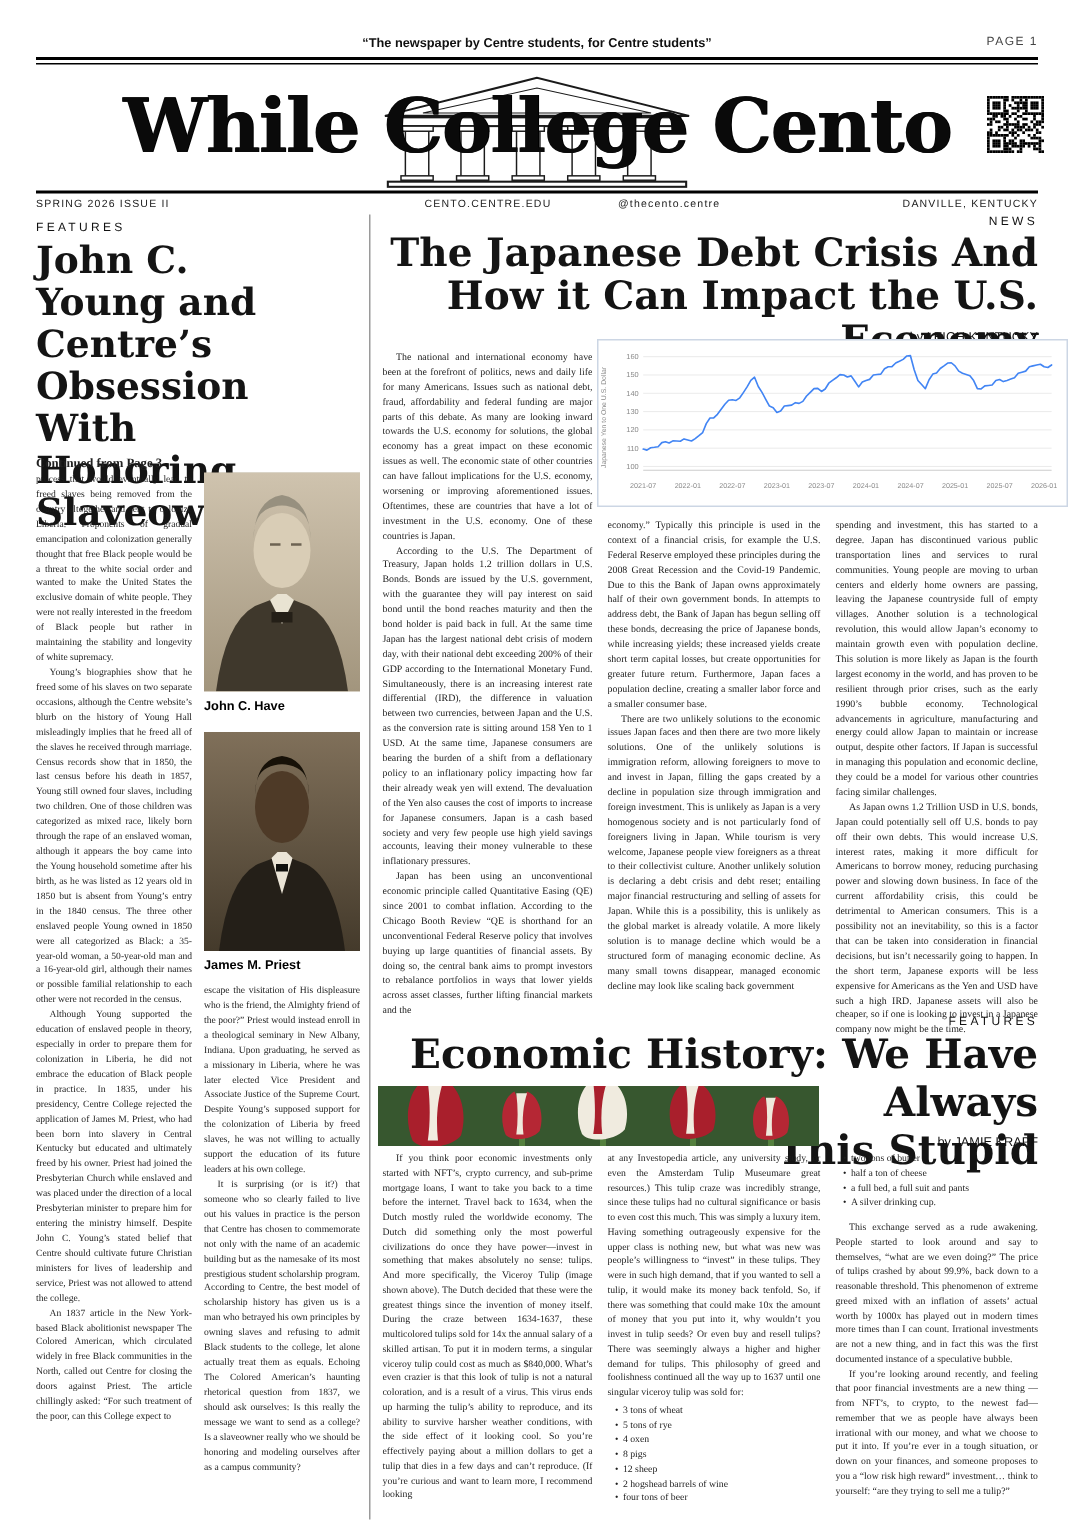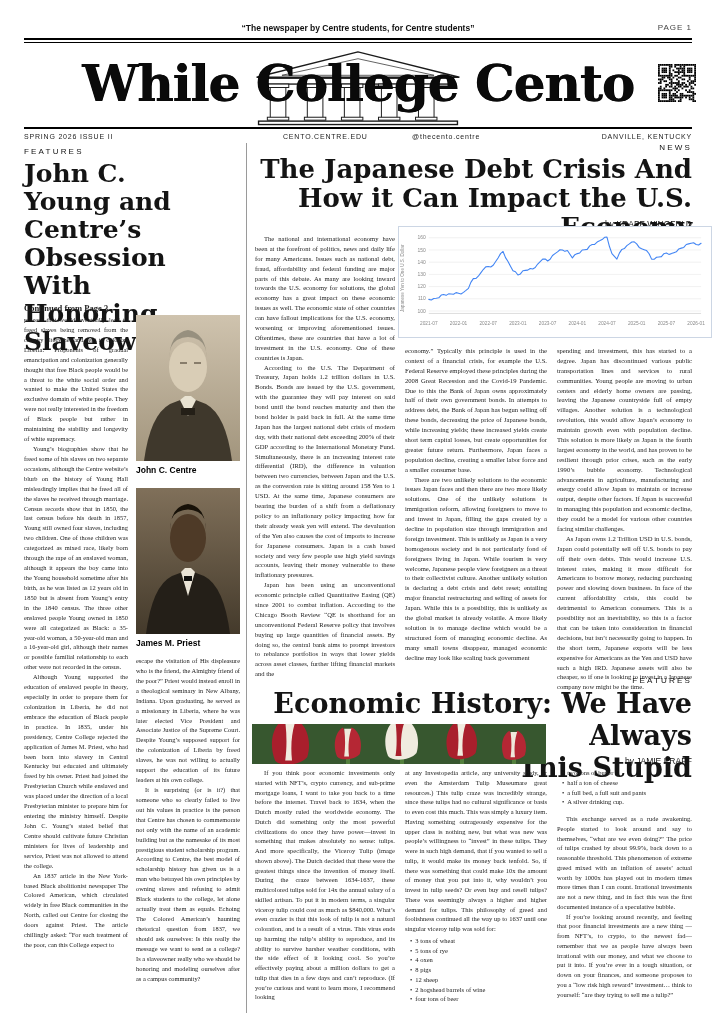--- a/index.html
+++ b/index.html
@@ -385,21 +385,21 @@
         </defs>
       <rect width="104" height="146" fill="url(#g1)"></rect>
       <ellipse cx="52" cy="52" rx="19" ry="25" fill="#d9cdb6"></ellipse>
       <path d="M33,44 Q34,18 52,15 Q70,18 71,44 Q71,30 63,25 Q52,19 41,25 Q33,30 33,44Z" fill="#97907f"></path>
       <path d="M44,48 h7 M58,48 h7" stroke="#6d6353" stroke-width="1.6"></path>
       <path d="M8,146 Q14,100 34,89 L52,82 L70,89 Q90,100 96,146 Z" fill="#3f382c"></path>
       <polygon points="44,85 52,101 60,85 55,81 49,81" fill="#e9e3d2"></polygon>
       <rect x="45" y="93" width="14" height="7" fill="#241f17"></rect>
     </svg>
   </div>
-  <div class="caption" style="top:465px">John C. Centre</div>
+  <div class="caption" style="top:465px">John C. Have</div>
 
   <div class="portrait" style="top:488px;height:146px">
     <svg viewBox="0 0 104 146" preserveAspectRatio="none">
       <defs>
           <linearGradient id="g2" x1="0" y1="0" x2="0" y2="1">
         <stop offset="0" stop-color="#80705a"></stop>
             <stop offset="1" stop-color="#443a2b"></stop>
       </linearGradient>
         </defs>
       <rect width="104" height="146" fill="url(#g2)"></rect>
@@ -412,21 +412,21 @@
   </div>
   <div class="caption" style="top:638px">James M. Priest</div>
 
   <div class="textcol f-body cont" style="top:656px;left:136px;width:104px;height:357px">
       <p class="para">escape the visitation of His displeasure who is the friend, the Almighty friend of the poor?” Priest would instead enroll in a theological seminary in New Albany, Indiana. Upon graduating, he served as a missionary in Liberia, where he was later elected Vice President and Associate Justice of the Supreme Court. Despite Young’s supposed support for the colonization of Liberia by freed slaves, he was not willing to actually support the education of its future leaders at his own college.</p>
       <p class="para">It is surprising (or is it?) that someone who so clearly failed to live out his values in practice is the person that Centre has chosen to commemorate not only with the name of an academic building but as the namesake of its most prestigious student scholarship program. According to Centre, the best model of scholarship history has given us is a man who betrayed his own principles by owning slaves and refusing to admit Black students to the college, let alone actually treat them as equals. Echoing The Colored American’s haunting rhetorical question from 1837, we should ask ourselves: Is this really the message we want to send as a college? Is a slaveowner really who we should be honoring and modeling ourselves after as a campus community?</p>
     </div>
 
   <div class="label" style="top:143px;right:24px;text-align:center">NEWS</div>
   <h1 class="j-title">The Japanese Debt Crisis And How it Can Impact the U.S. Economy</h1>
-  <div class="byline" style="top:219px">by KRAPF WINGFELD</div>
+  <div class="byline" style="top:219px">by LEIGH KENTUCKY</div>
 
   <div class="chart-box">
     <div class="ylabel">Japanese Yen to One U.S. Dollar</div>
     <svg id="yen-chart" viewBox="0 0 314 112" preserveAspectRatio="none">
         <line x1="30" y1="85.51515151515152" x2="304" y2="85.51515151515152" stroke="#e7e7e7" stroke-width="0.6"></line>
         <text x="27" y="87.21515151515152" text-anchor="end" font-size="5" font-family="Liberation Sans, sans-serif" fill="#8a8a8a">100</text>
         <line x1="30" y1="73.0909090909091" x2="304" y2="73.0909090909091" stroke="#e7e7e7" stroke-width="0.6"></line>
         <text x="27" y="74.7909090909091" text-anchor="end" font-size="5" font-family="Liberation Sans, sans-serif" fill="#8a8a8a">110</text>
         <line x1="30" y1="60.66666666666667" x2="304" y2="60.66666666666667" stroke="#e7e7e7" stroke-width="0.6"></line>
         <text x="27" y="62.366666666666674" text-anchor="end" font-size="5" font-family="Liberation Sans, sans-serif" fill="#8a8a8a">120</text>

